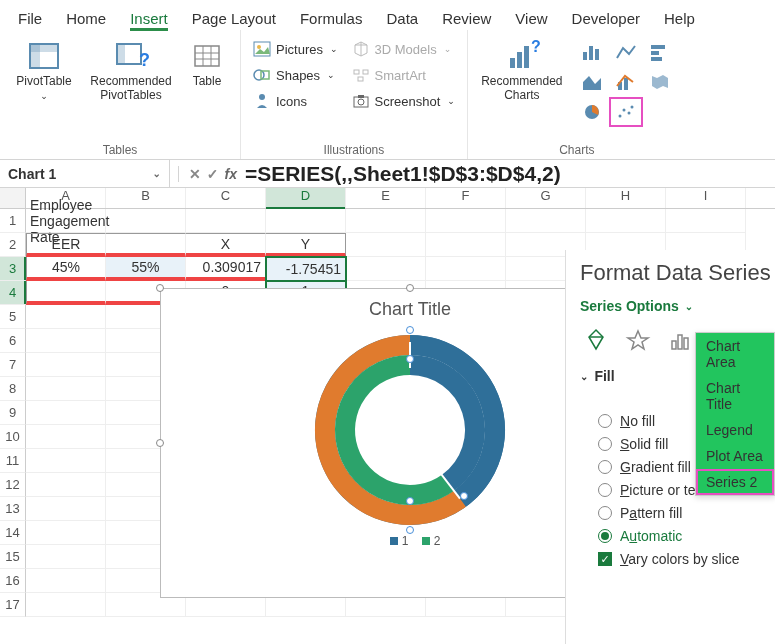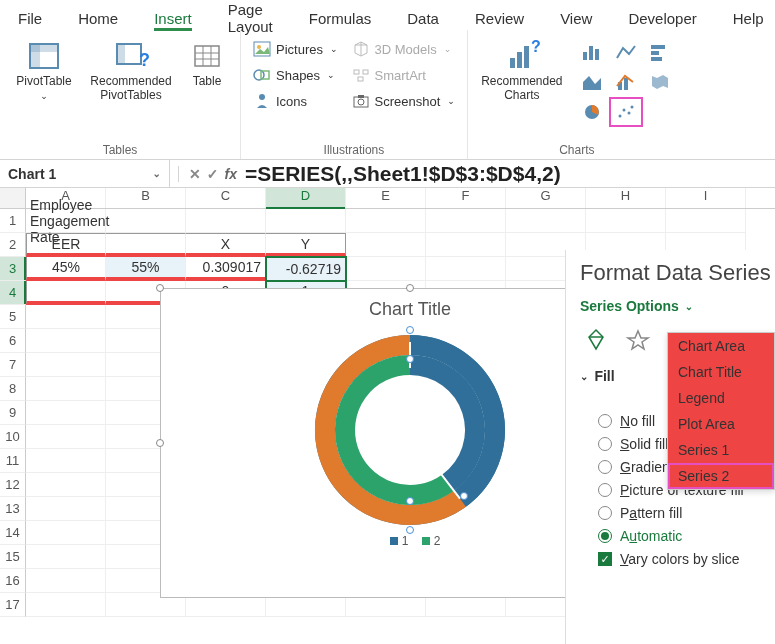--- a/index.html
+++ b/index.html
@@ -1,19 +1,19 @@
 <!DOCTYPE html>
 <html><head>
 <meta charset="utf-8">
 <style>
 * { box-sizing: border-box; margin: 0; padding: 0; font-family: "Segoe UI", Arial, sans-serif; }
 body { background: #fff; width: 775px; height: 644px; overflow: hidden; position: relative; font-size: 14px; color: #333; }
 
 
-.menubar { display: flex; gap: 36px; padding: 6px 18px 0 18px; height: 30px; align-items: center; }
+.menubar { display: flex; gap: 24px; padding: 6px 18px 0 18px; height: 30px; align-items: center; }
 .menubar span { font-size: 15px; color: #333; cursor: default; }
 .menubar .active { color: #1a7a3d; position: relative; }
 .menubar .active::after { content: ""; position: absolute; left: 0; right: 0; bottom: -4px; height: 3px; background: #2c8e4a; }
 
 
 .ribbon { display: flex; border-bottom: 1px solid #d4d4d4; height: 130px; }
 .group { padding: 6px 8px 2px 8px; border-right: 1px solid #e6e6e6; display: flex; flex-direction: column; justify-content: space-between; }
 .group-label { text-align: center; font-size: 12px; color: #666; padding-top: 2px; }
 .group-body { display: flex; align-items: flex-start; gap: 6px; }
 
@@ -86,21 +86,21 @@
 .pane-tab.active svg{stroke:#1a7a3d;}
 .fill-section .hdr{display:flex;align-items:center;gap:6px;font-size:14px;font-weight:600;margin-bottom:8px;}
 .radio-list{padding-left:18px;display:flex;flex-direction:column;gap:7px;margin-top:29px;}
 .radio-item{display:flex;align-items:center;gap:8px;font-size:14px;}
 .radio{width:14px;height:14px;border:1px solid #888;border-radius:50%;display:inline-flex;align-items:center;justify-content:center;}
 .radio.on{border-color:#1a7a3d;}
 .radio.on::after{content:"";width:8px;height:8px;background:#1a7a3d;border-radius:50%;}
 .check{width:14px;height:14px;background:#1a7a3d;display:inline-flex;align-items:center;justify-content:center;color:#fff;font-size:11px;}
 .u{text-decoration:underline;}
 
-.dropdown-list{position:absolute;right:0px;top:332px;width:108px;background:#ef4444;border:1px solid #ccc;box-shadow:0 2px 6px rgba(0,0,0,.15);z-index:10;}
+.dropdown-list{position:absolute;right:0px;top:332px;width:80px;background:#22c55e;border:1px solid #ccc;box-shadow:0 2px 6px rgba(0,0,0,.15);z-index:10;}
 .dropdown-list div{padding:5px 10px;font-size:14px;}
 .dropdown-list div.hl{outline:2px solid #e64fc1;outline-offset:-2px;}
 </style>
 </head>
 <body>
 
 <div class="menubar">
   <span>File</span>
   <span>Home</span>
   <span class="active">Insert</span>
@@ -323,21 +323,21 @@
         <div class="cell"></div>
         <div class="cell"></div>
         <div class="cell"></div>
         <div class="cell"></div>
       </div>
       <div class="row">
         <div class="rowhead hl">3</div>
         <div class="cell c bb bl">45%</div>
         <div class="cell c bb sel">55%</div>
         <div class="cell r bb">0.309017</div>
-        <div class="cell r bb br sel" style="outline: rgb(26, 122, 61) solid 2px; outline-offset: -1px; border-bottom: none;">-0.62719</div>
+        <div class="cell r bb br sel" style="outline: rgb(26, 122, 61) solid 2px; outline-offset: -1px; border-bottom: none;">-1.75451</div>
         <div class="cell"></div>
         <div class="cell"></div>
         <div class="cell"></div>
         <div class="cell"></div>
         <div class="cell"></div>
       </div>
       <div class="row">
         <div class="rowhead hl">4</div>
         <div class="cell bb bl"></div>
         <div class="cell bb"></div>
@@ -600,15 +600,14 @@
         </div>
     </div>
   </div>
 </div>
 
 <div class="dropdown-list">
   <div>Chart Area</div>
   <div>Chart Title</div>
   <div>Legend</div>
   <div>Plot Area</div>
-  <div>Series 1</div>
   <div class="hl">Series 2</div>
 </div>
 
 </body></html>

